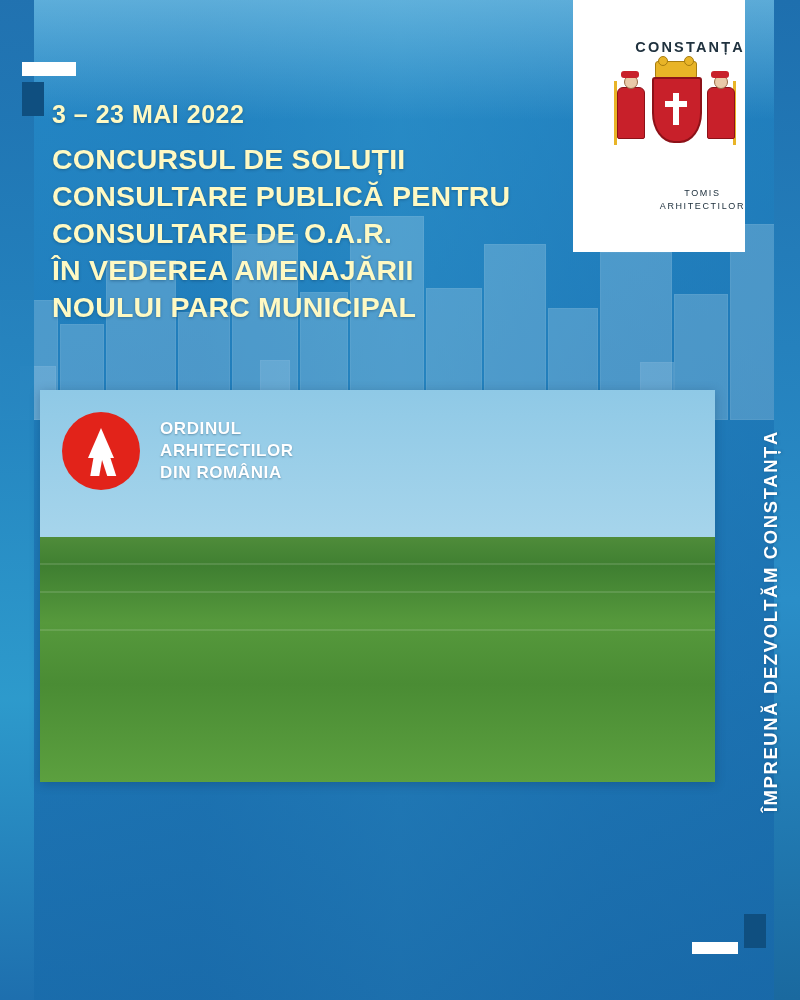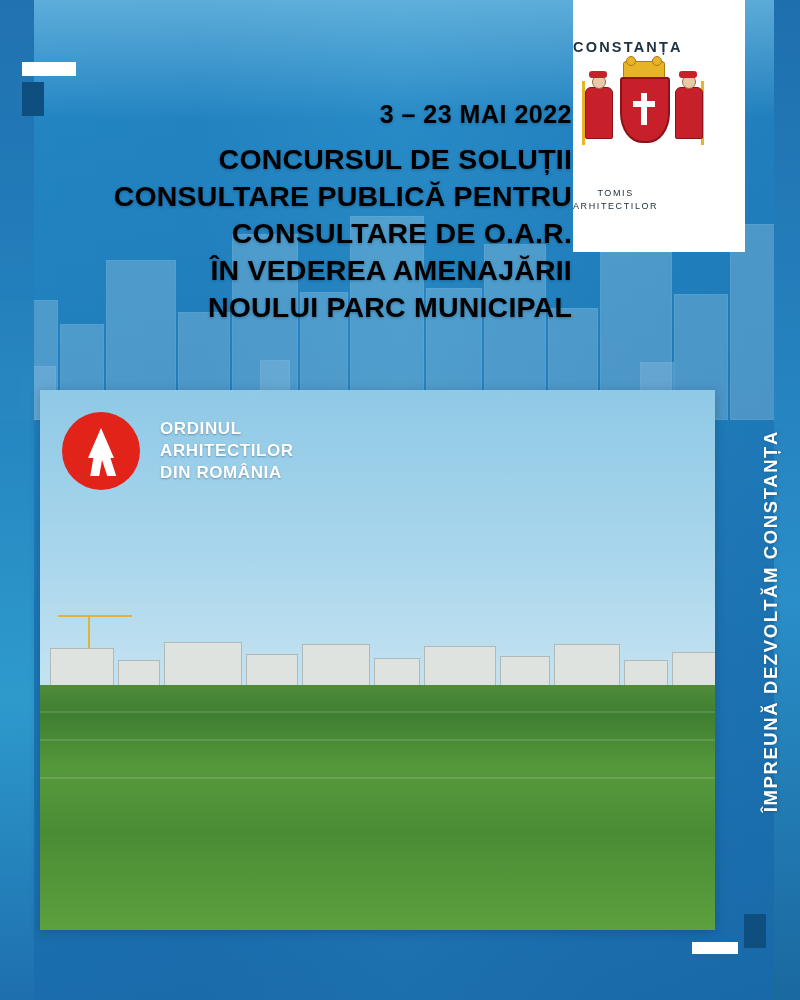--- a/index.html
+++ b/index.html
@@ -72,22 +72,21 @@
     width: 22px;
     height: 34px;
   }
 
   
   .headline {
     position: absolute;
     left: 52px;
     top: 100px;
     width: 520px;
-    color: #000000;
-    text-align: right;
+    color: #fef9c3;
   }
   .date-line {
     font-size: 25px;
     font-weight: bold;
     letter-spacing: .5px;
     margin-bottom: 12px;
     text-shadow: 0 1px 3px rgba(0,40,70,.35);
   }
   .title-line {
     font-size: 28.5px;
@@ -100,21 +99,21 @@
   
   .crest-card {
     position: absolute;
     right: 55px;
     top: 0;
     width: 172px;
     height: 252px;
     background: #ffffff;
     display: flex;
     flex-direction: column;
-    align-items: flex-start;
+    align-items: flex-end;
     justify-content: center;
   }
   .crest-city-name {
     font-size: 14.5px;
     font-weight: bold;
     letter-spacing: 2.2px;
     color: #20323f;
     margin-bottom: 4px;
   }
   .crest-art { position: relative; width: 140px; height: 120px; }
@@ -165,21 +164,21 @@
     text-align: center;
     line-height: 1.5;
   }
 
   
   .photo-card {
     position: absolute;
     left: 40px;
     top: 390px;
     width: 675px;
-    height: 540px;
+    height: 392px;
     background: #8fcbe8;
     overflow: hidden;
     box-shadow: 0 2px 10px rgba(0,30,60,.25);
   }
   .photo-sky {
     position: absolute;
     left: 0; right: 0; top: 0; height: 300px;
     background: linear-gradient(180deg, #8fc9e6 0%, #a9d6ec 55%, #c5e3f1 100%);
   }
   .photo-buildings {

